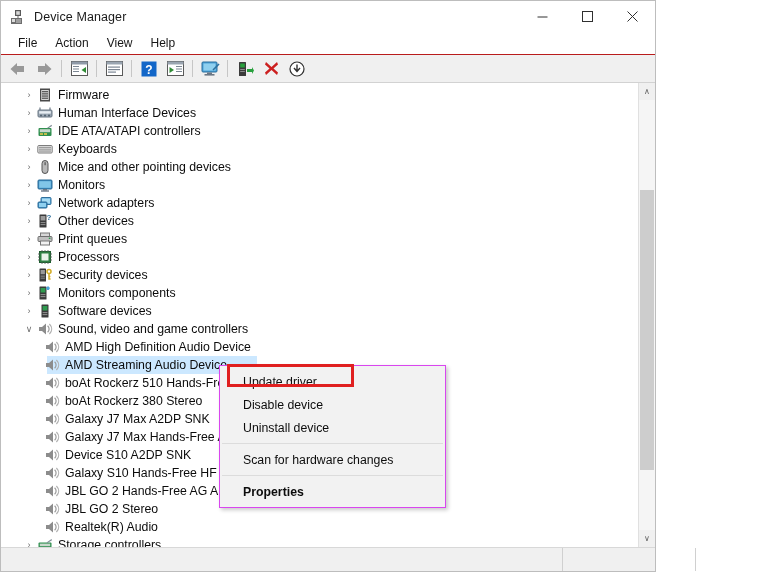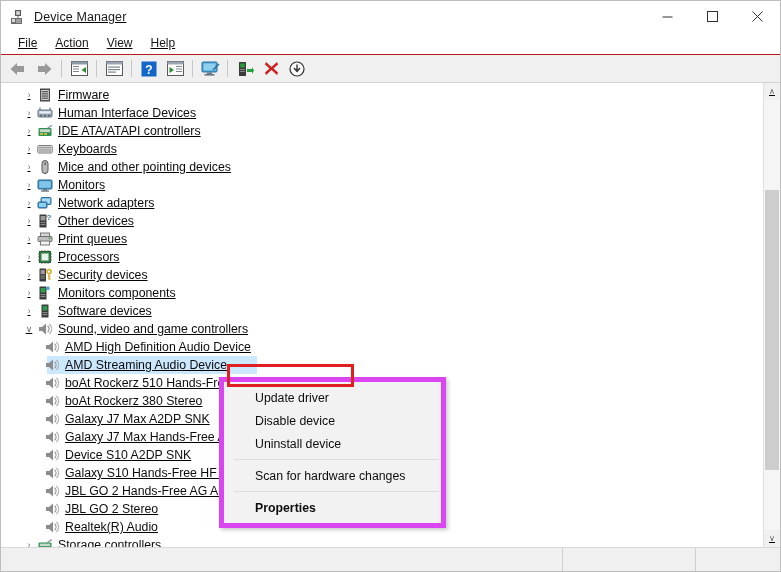--- a/index.html
+++ b/index.html
@@ -12,28 +12,27 @@
     height: 572px;
     font-family: "Liberation Sans", sans-serif;
     font-size: 12px;
     color: #000000;
     overflow: hidden;
     position: relative;
   }
   #window {
     position: absolute;
     left: 0; top: 0;
-    width: 781px;
+    width: 656px;
     height: 572px;
     background: #4c1d95;
     border: 1px solid #bdbdbd;
     box-sizing: border-box;
     display: flex;
     flex-direction: column;
-    text-decoration: underline;
   }
 
   
   #titlebar {
     height: 31px;
     min-height: 31px;
     background: #ffffff;
     display: flex;
     align-items: center;
     position: relative;
@@ -204,26 +203,26 @@
   }
   .sb-pane { border-right: 1px solid #d0d0d0; display: flex; align-items: center; padding-left: 6px; box-sizing: border-box;}
   .sb-pane.p1 { flex: 0 0 562px; }
   .sb-pane.p2 { flex: 0 0 133px; }
   .sb-pane.p3 { flex: 1; border-right: none; }
 
   
   #ctxmenu {
     position: absolute;
     left: 218px;
-    top: 376px;
+    top: 364px;
     width: 227px;
     background: #f2f2f2;
-    border: 5px solid #d946ef;
+    border: 1px solid #d946ef;
     box-shadow: 2px 2px 4px rgba(0,0,0,0.22);
-    padding: 4px 0 4px 8px;
+    padding: 4px 0 4px 0;
     box-sizing: border-box;
     z-index: 50;
   }
   .ctx-item {
     height: 23px;
     display: flex;
     align-items: center;
     padding-left: 23px;
     font-size: 12.3px;
     color: #0d0d0d;

